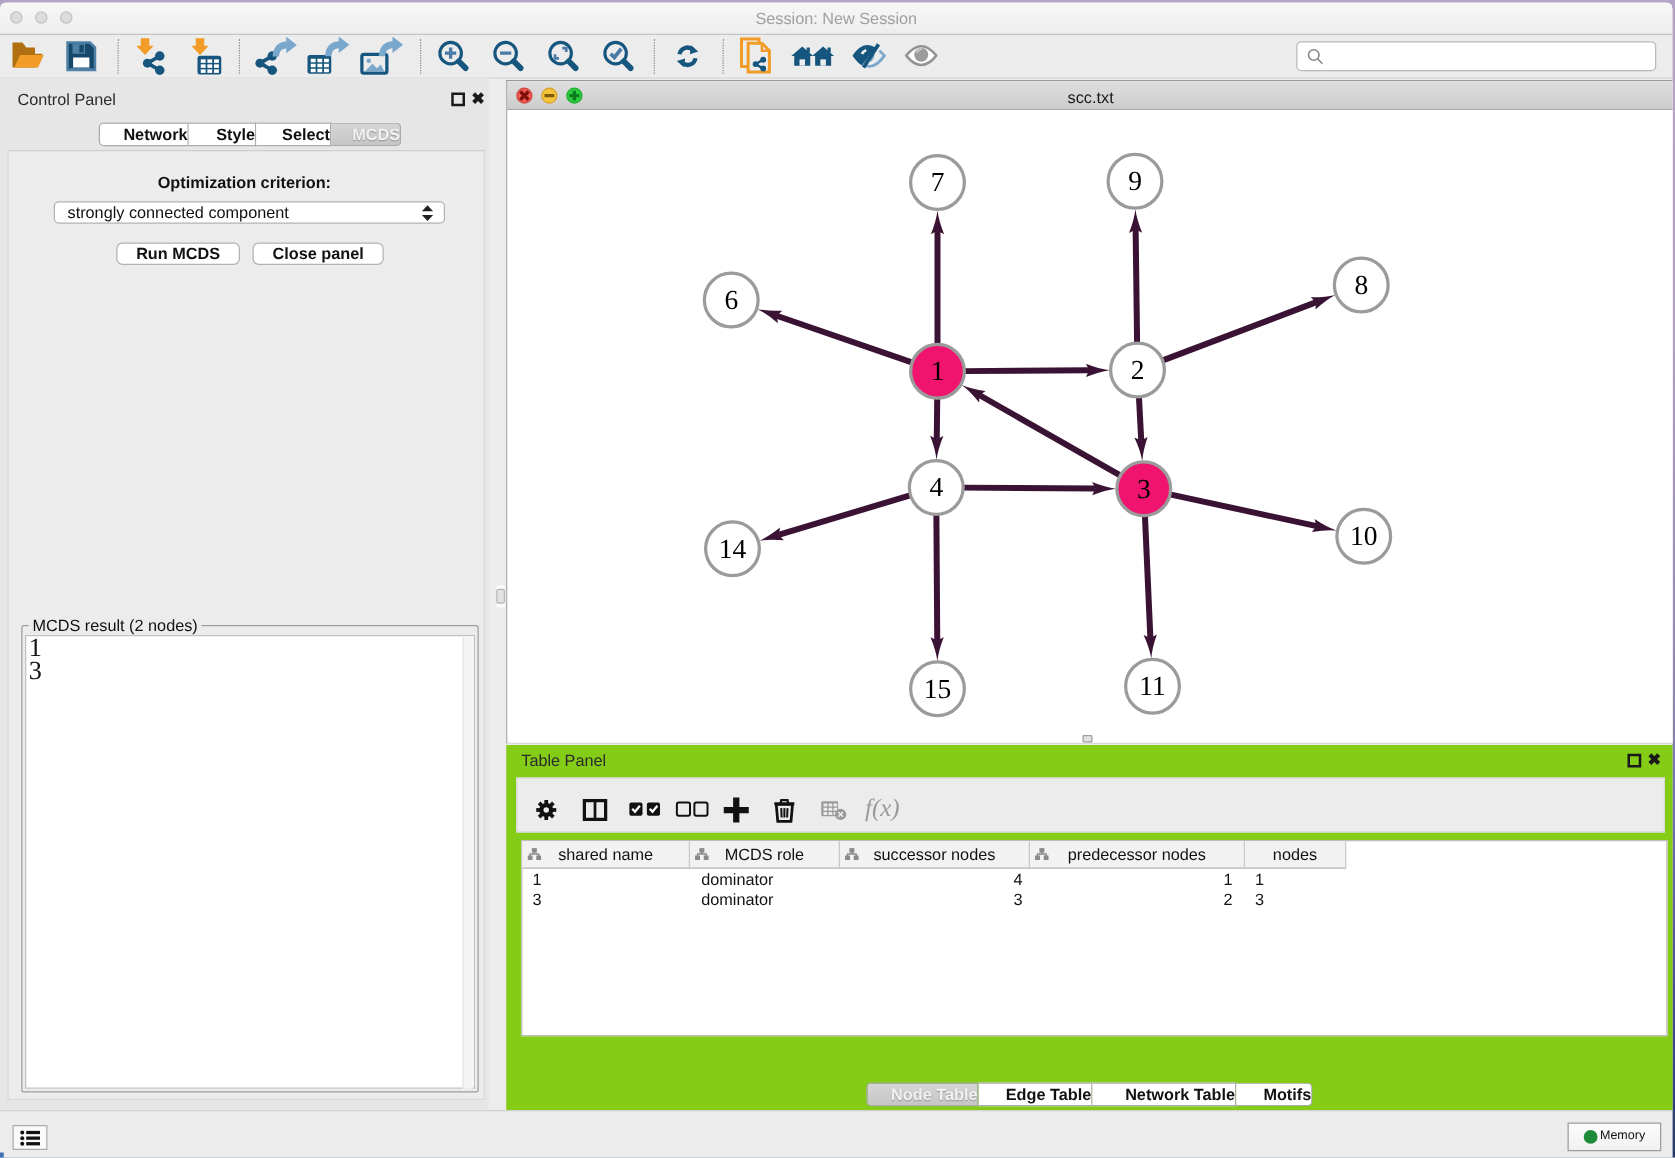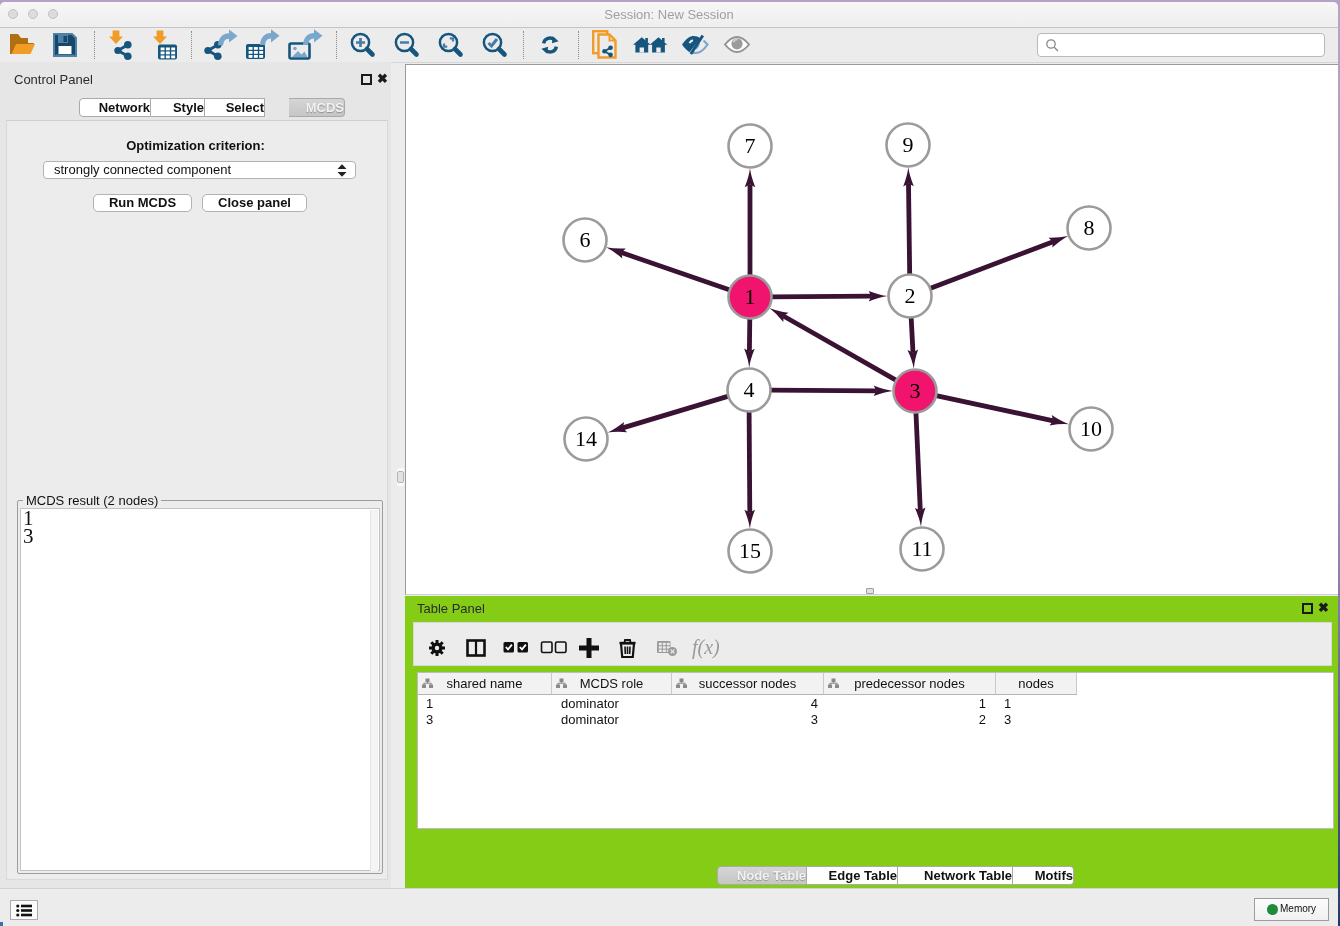--- a/index.html
+++ b/index.html
@@ -22,21 +22,21 @@
 #search svg { position:absolute; left:7px; top:4px; }
 #cpanel { position:absolute; left:0; top:60px; width:391px; height:828px; background:#e6e6e6; }
 #cpanel-title { position:absolute; left:14px; top:10px; font-size:13px; color:#2b2b2b; }
 .floatbtn { position:absolute; width:11px; height:11px; border:2px solid #1a1a1a; background:transparent; }
 .closex { position:absolute; font-size:13px; font-weight:bold; color:#1a1a1a; }
 .tabbar { position:absolute; display:flex; }
 .tab { height:19px; line-height:18px; font-size:13px; font-weight:bold; text-align:right;
   background:#fff; border:1px solid #aaa; border-left:none; color:#111; }
 .tab.first { border-left:1px solid #aaa; border-radius:4px 0 0 4px; }
 .tab.last { border-radius:0 4px 4px 0; }
-.tab.sel { background:linear-gradient(#d5d5d5,#c6c6c6); color:#f2f2f2; text-shadow:0 1px 1px #909090;margin-left:24px; }
+.tab.sel { background:linear-gradient(#d5d5d5,#c6c6c6); color:#f2f2f2; text-shadow:0 1px 1px #909090; }
 #cp-tabs { left:79px; top:36px; }
 #cp-sub { position:absolute; left:6px; top:58px; width:382px; height:760px;
   background:#ececec; border:1px solid #d8d8d8; border-top:1px solid #cfcfcf; }
 #opt-label { position:absolute; left:0; top:76px; width:100%; text-align:center; font-size:13px; font-weight:bold; color:#111; }
 #opt-select { position:absolute; left:43px; top:99px; width:313px; height:18px;
   background:#fff; border:1px solid #b2b2b2; border-radius:4px;
   font-size:13px; color:#111; line-height:16px; padding-left:10px; }
 #opt-select svg { position:absolute; right:5px; top:0px; }
 .btn { position:absolute; height:18px; background:#fff; border:1px solid #b2b2b2;
   border-radius:5px; font-size:13px; font-weight:bold; color:#111; text-align:center; line-height:16px; }
@@ -265,20 +265,38 @@
         </svg>
     </div>
     <div class="btn" style="left:93px; top:132px; width:99px;">Run MCDS</div>
     <div class="btn" style="left:202px; top:132px; width:105px;">Close panel</div>
     <div id="mcds-box">
       <div id="mcds-label">MCDS result (2 nodes)</div>
       <div id="mcds-text">1<br>3<div id="mcds-scroll"></div></div>
     </div>
   </div>
   <div id="netwin">
+    <div id="net-titlebar">
+      <div class="gem" style="left:7px; background:#ef5953; border:1px solid #cf4a42;">
+          <svg width="11" height="11" viewBox="0 0 11 11">
+            <path d="M2.2 2.2 L8.8 8.8 M8.8 2.2 L2.2 8.8" stroke="#7e100c" stroke-width="2.6"></path>
+          </svg>
+        </div>
+      <div class="gem" style="left:27px; background:#f3c43b; border:1px solid #d8a32b;">
+          <svg width="11" height="11" viewBox="0 0 11 11">
+            <path d="M1.6 5.5 L9.4 5.5" stroke="#7e5c09" stroke-width="2.6"></path>
+          </svg>
+        </div>
+      <div class="gem" style="left:47px; background:#2bcc3e; border:1px solid #25ad34;">
+          <svg width="11" height="11" viewBox="0 0 11 11">
+            <path d="M1.6 5.5 L9.4 5.5 M5.5 1.6 L5.5 9.4" stroke="#0c7d1d" stroke-width="2.6"></path>
+          </svg>
+        </div>
+      <div id="net-title">scc.txt</div>
+    </div>
     <div id="net-canvas">
       <svg id="graph" width="933" height="506" viewBox="0 0 933 506">
       <g stroke="#3a1233" stroke-width="4.8" fill="#3a1233">
 <line x1="344.0" y1="188.5" x2="344.0" y2="96.4"></line>
 <path d="M344.0 80.3 Q345.1 88.8 349.3 99.3 L344.0 96.6 L338.7 99.3 Q342.9 88.8 344.0 80.3 Z" stroke="none"></path>
 <line x1="324.6" y1="202.3" x2="215.3" y2="164.6"></line>
 <path d="M200.1 159.3 Q208.5 161.0 219.8 160.5 L215.5 164.6 L216.3 170.5 Q207.8 163.1 200.1 159.3 Z" stroke="none"></path>
 <line x1="364.5" y1="208.9" x2="465.6" y2="208.2"></line>
 <path d="M481.7 208.1 Q473.2 209.3 462.7 213.6 L465.4 208.2 L462.7 203.0 Q473.1 207.1 481.7 208.1 Z" stroke="none"></path>
 <line x1="343.8" y1="229.5" x2="343.4" y2="263.6"></line>

